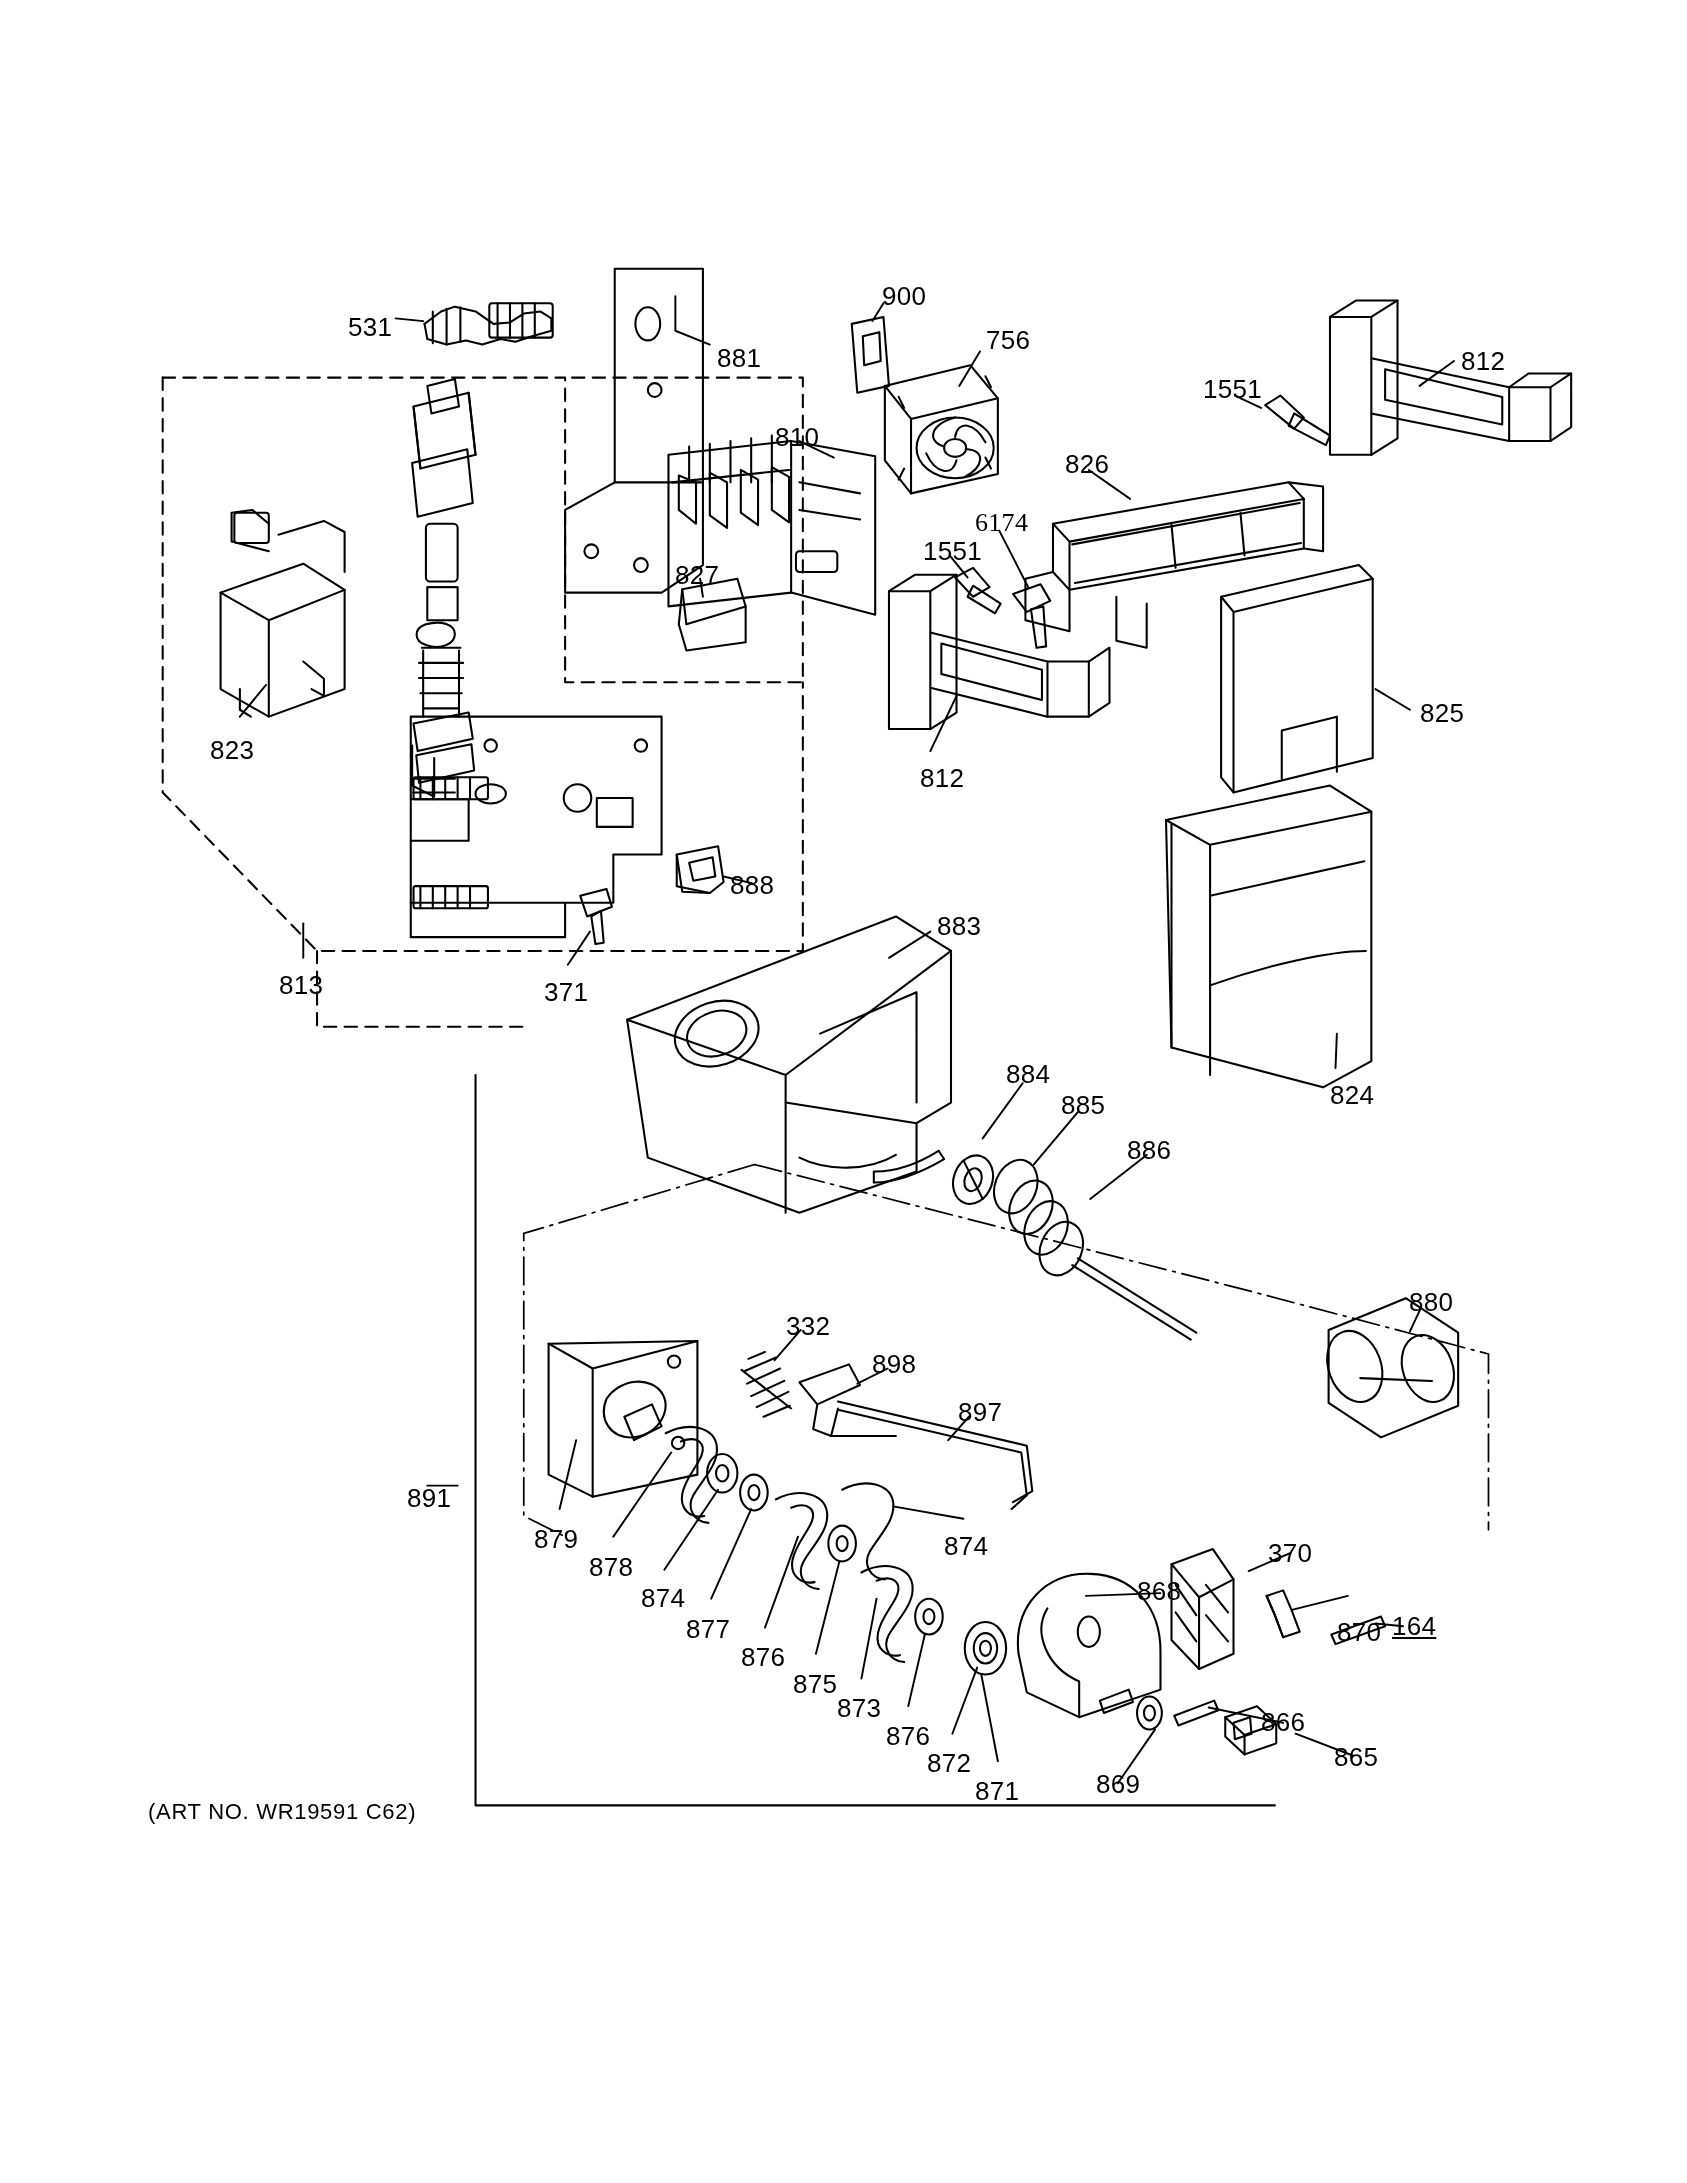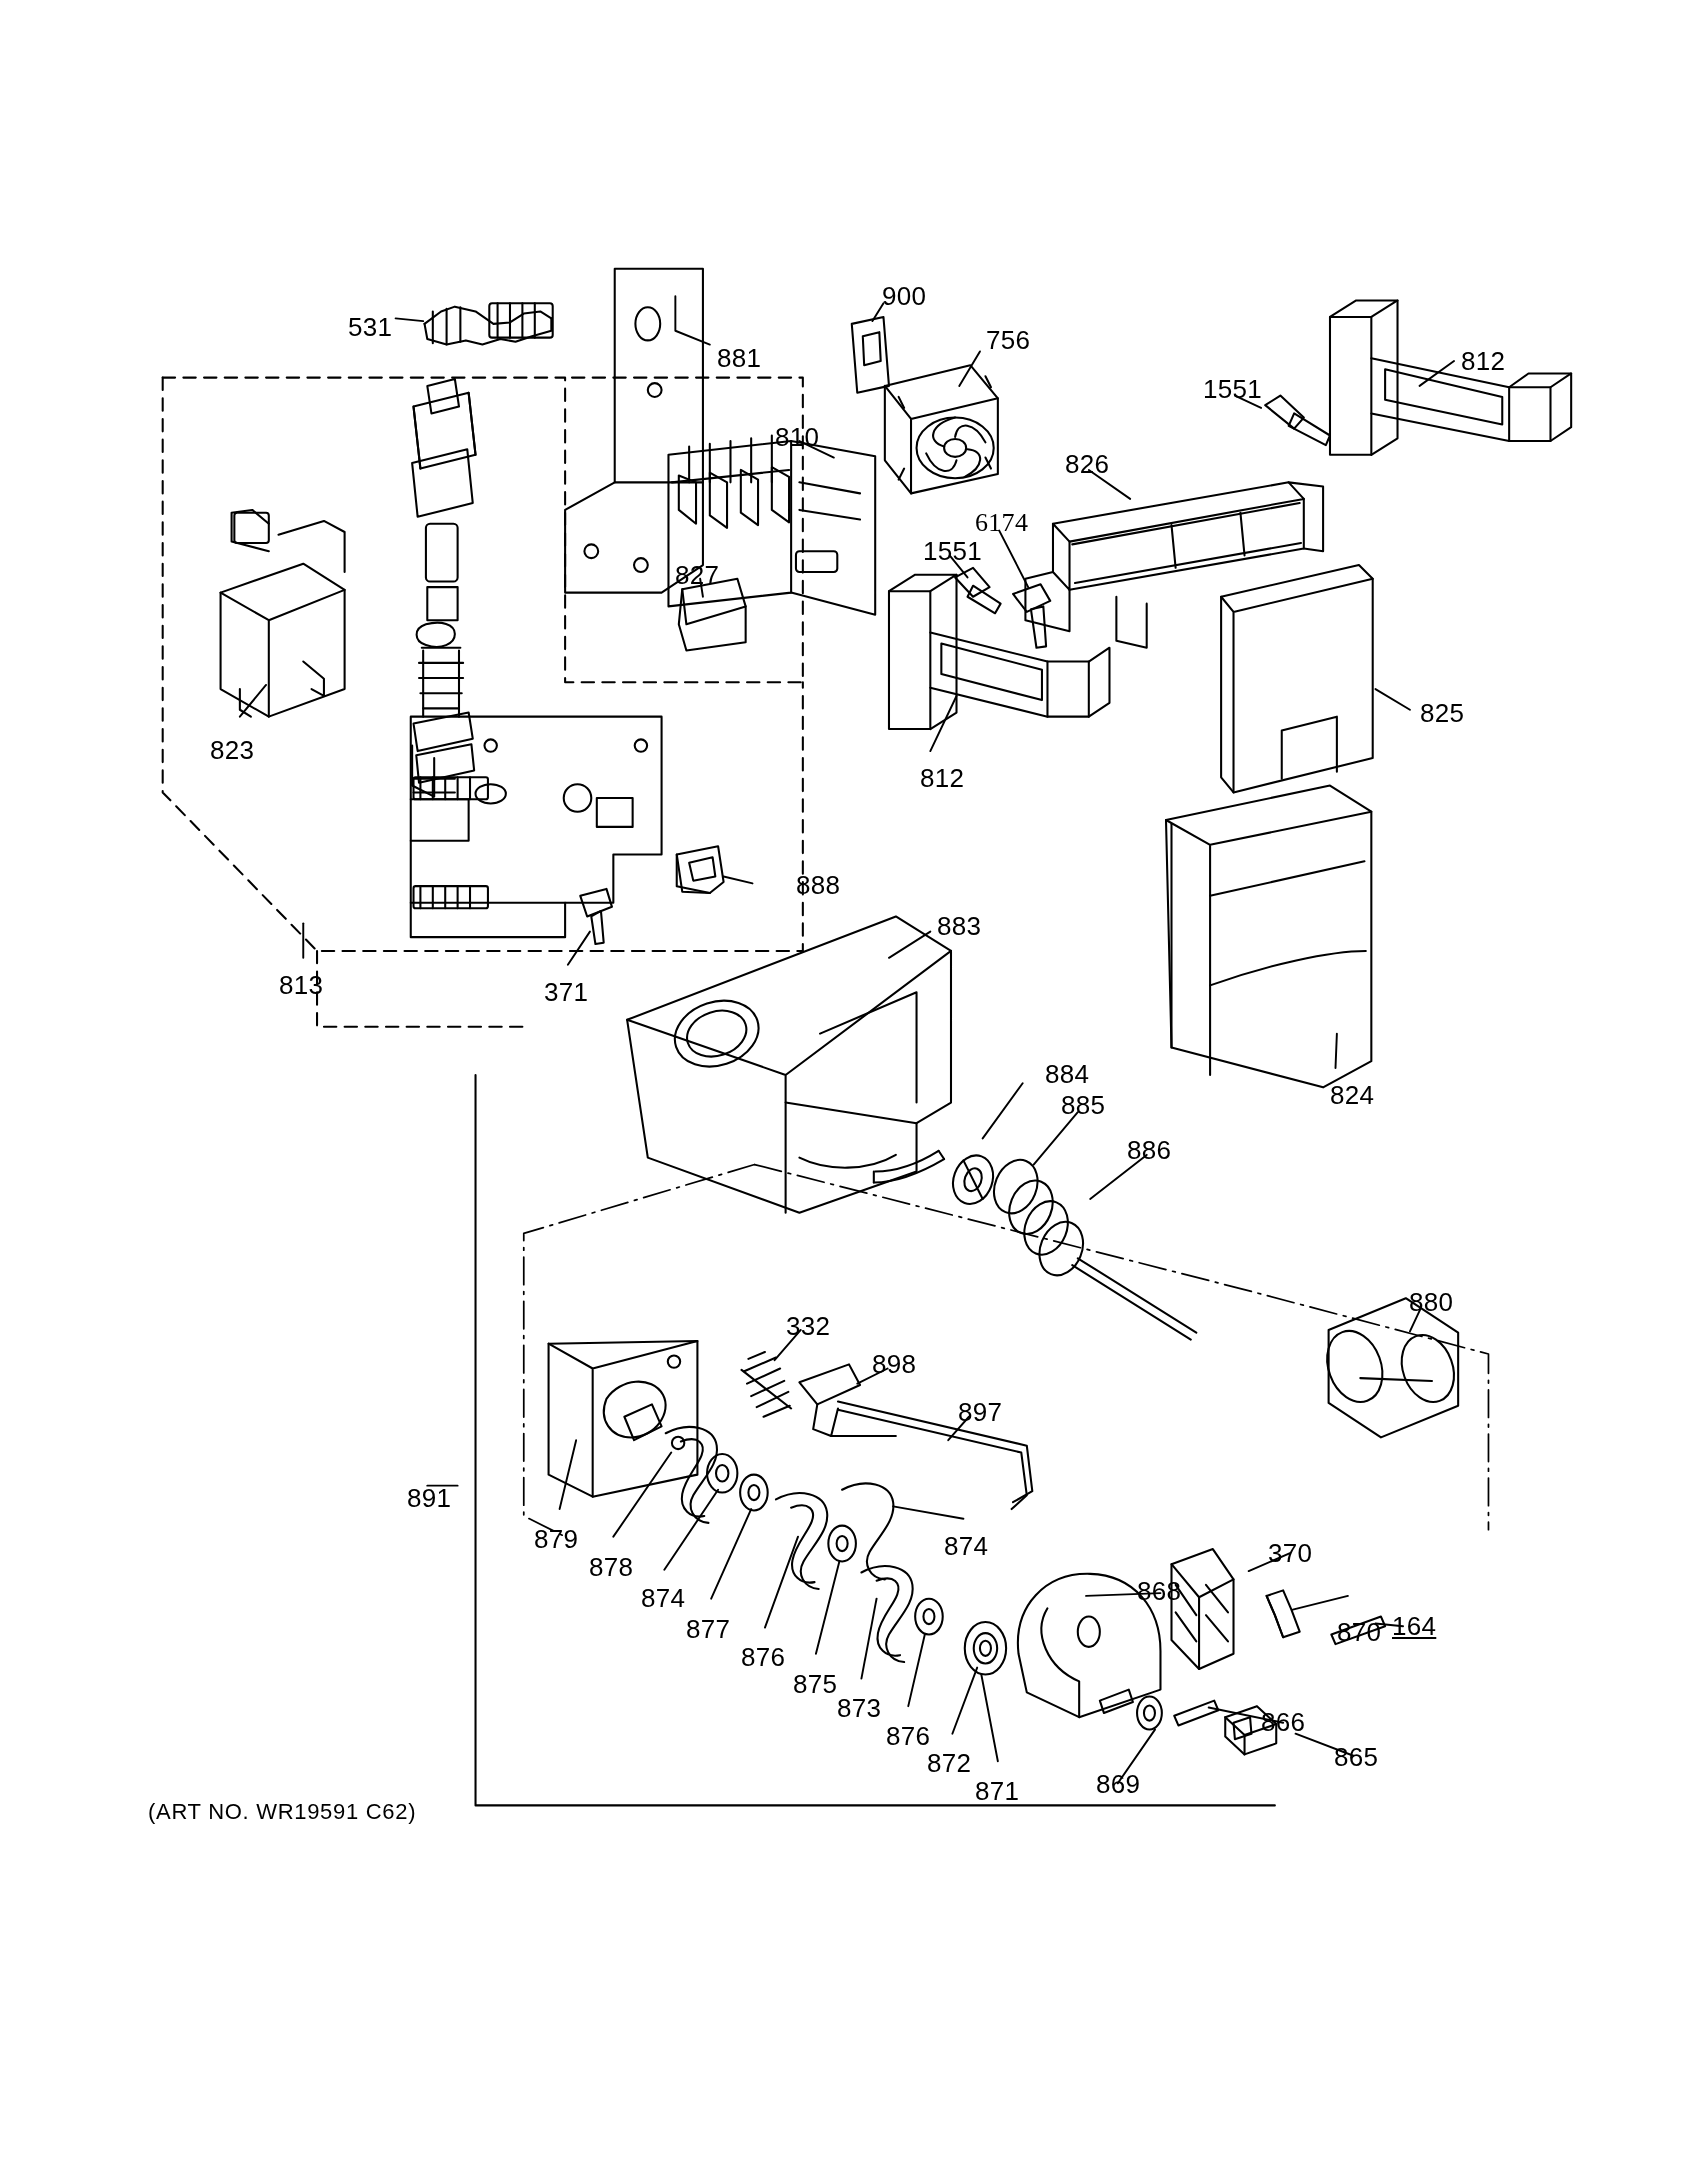--- a/index.html
+++ b/index.html
@@ -428,26 +428,26 @@
       <div class="callout" style="left: 1203px; top: 376px;">1551</div>
       <div class="callout" style="left: 1461px; top: 348px;">812</div>
       <div class="callout" style="left: 775px; top: 424px;">810</div>
       <div class="callout" style="left: 1065px; top: 451px;">826</div>
       <div class="callout" style="left: 975px; top: 510px; font-family: Liberation Serif, serif;">6174</div>
       <div class="callout" style="left: 923px; top: 538px;">1551</div>
       <div class="callout" style="left: 675px; top: 562px;">827</div>
       <div class="callout" style="left: 1420px; top: 700px;">825</div>
       <div class="callout" style="left: 210px; top: 737px;">823</div>
       <div class="callout" style="left: 920px; top: 765px;">812</div>
-      <div class="callout" style="left: 796px; top: 872px;">888</div>
+      <div class="callout" style="left: 730px; top: 872px;">888</div>
       <div class="callout" style="left: 544px; top: 979px;">371</div>
       <div class="callout" style="left: 279px; top: 972px;">813</div>
       <div class="callout" style="left: 937px; top: 913px;">883</div>
       <div class="callout" style="left: 1330px; top: 1082px;">824</div>
-      <div class="callout" style="left: 1006px; top: 1061px; margin-left: 39px;">884</div>
+      <div class="callout" style="left: 1006px; top: 1061px;">884</div>
       <div class="callout" style="left: 1061px; top: 1092px;">885</div>
       <div class="callout" style="left: 1127px; top: 1137px;">886</div>
       <div class="callout" style="left: 1409px; top: 1289px;">880</div>
       <div class="callout" style="left: 786px; top: 1313px;">332</div>
       <div class="callout" style="left: 872px; top: 1351px;">898</div>
       <div class="callout" style="left: 958px; top: 1399px;">897</div>
       <div class="callout" style="left: 407px; top: 1485px;">891</div>
       <div class="callout" style="left: 534px; top: 1526px;">879</div>
       <div class="callout" style="left: 589px; top: 1554px;">878</div>
       <div class="callout" style="left: 641px; top: 1585px;">874</div>

